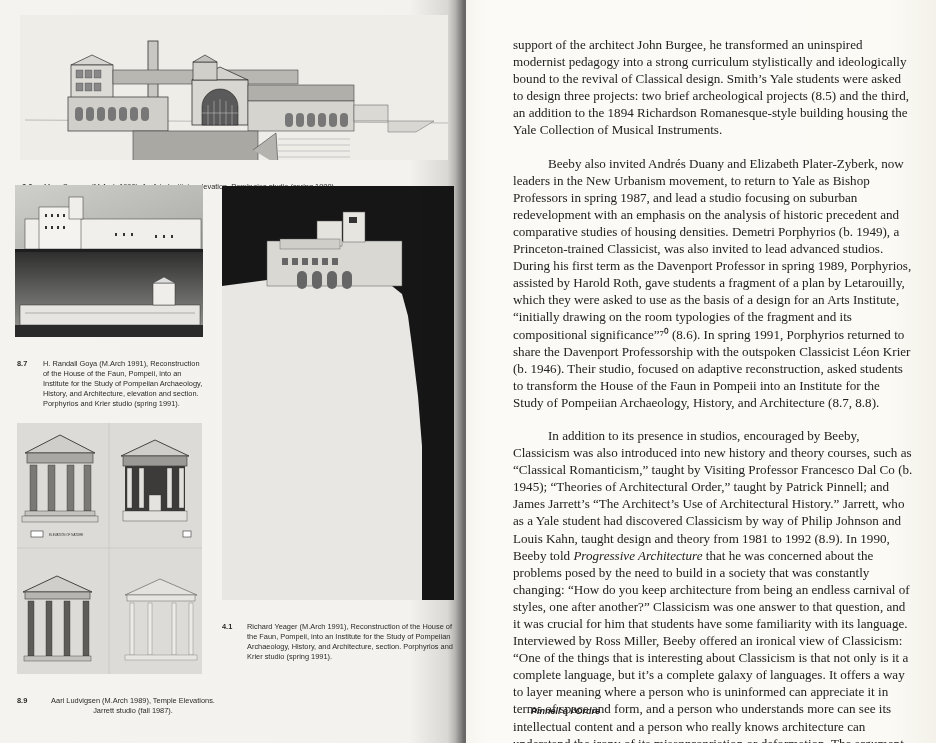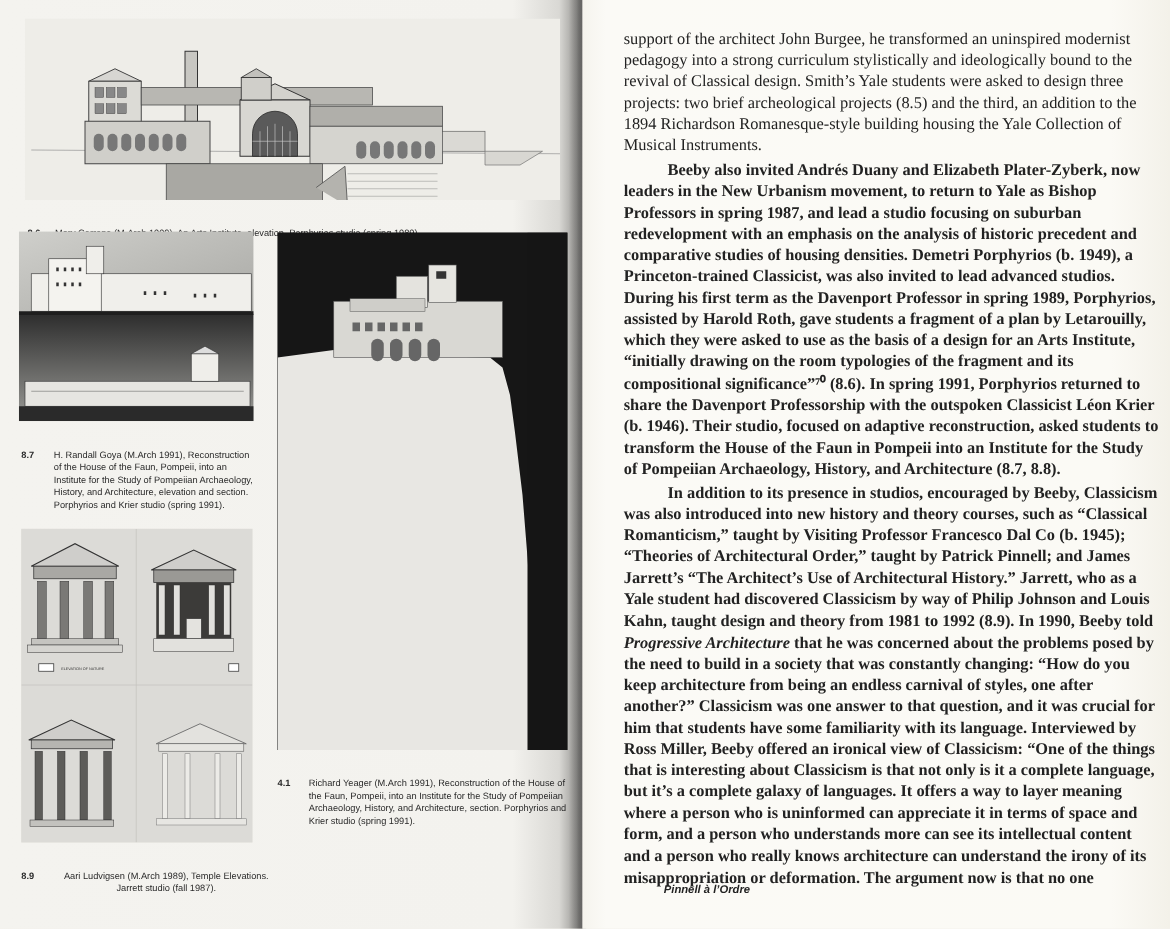--- a/index.html
+++ b/index.html
@@ -10,22 +10,22 @@
   .gutter-shadow { position:absolute; left:455px; top:0; width:14px; height:743px; background:linear-gradient(to right,rgba(0,0,0,0) 0%,rgba(60,60,60,.35) 60%,rgba(120,120,120,.2) 100%); }
 
   .fig { position:absolute; overflow:hidden; }
   .fig svg { display:block; width:100%; height:100%; }
 
   .caption { position:absolute; font-family:"Liberation Sans", sans-serif; font-size:7.4px; line-height:10px; color:#2a2a2a;margin-top:12px; }
   .caption .num { position:absolute; left:0; top:0; font-weight:bold; }
   .caption .txt { position:absolute; top:0; }
 
   .body-text { position:absolute; left:497px; top:20px; width:432px; font-size:13.1px; line-height:17.1px; color:#222; text-align:left; }
-  .body-text p { margin:2px; }
-  .body-text p.indent { text-indent:35px;font-weight:bold; }
+  .body-text p { margin:16px; }
+  .body-text p.indent { text-indent:35px; }
   .body-text .ital { font-style:italic; }
 
   .running-head { position:absolute; left:531px; top:706px; font-family:"Liberation Sans", sans-serif; font-weight:bold; font-style:italic; font-size:9px; color:#222; }
   .page-number { position:absolute; left:884px; top:706px; font-family:"Liberation Sans", sans-serif; font-size:9px; color:#222;margin-top:44px; }
 </style>
 </head>
 <body>
 
 <div class="page page-left">
 

